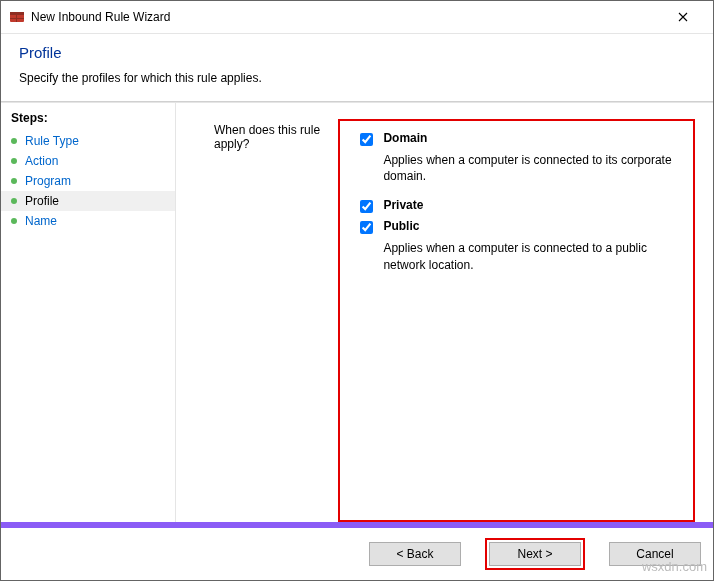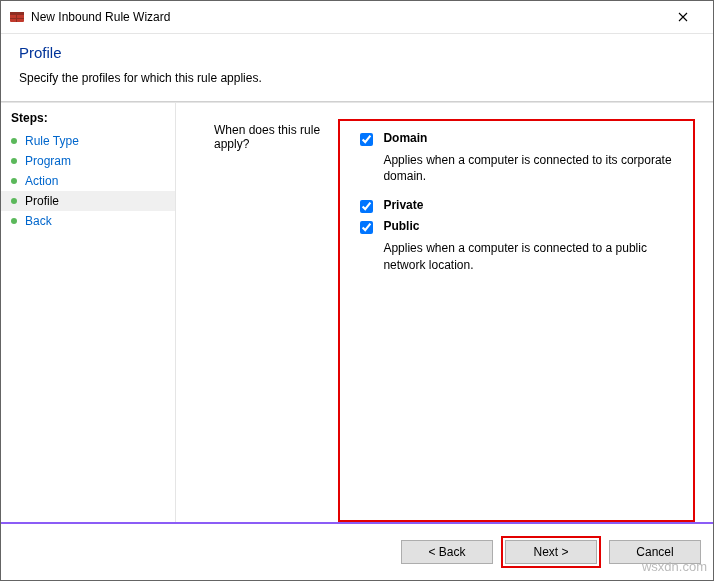--- a/index.html
+++ b/index.html
@@ -21,21 +21,21 @@
     .step-item.current { background: #f0f0f0; color: #000; }
     .step-item:not(.current) .step-label { color: #0066cc; }
     .bullet { width: 6px; height: 6px; border-radius: 50%; background: #5bb85b; margin-right: 8px; flex-shrink: 0; }
     .main { flex: 1; position: relative; padding: 16px 18px 0 18px; display: flex; }
     .question { font-size: 12px; margin: 4px 0 18px 20px; }
     .highlight-box { border: 2.5px solid #e30000; padding: 10px 6px 20px 20px; }
     .profile-row { display: flex; align-items: flex-start; margin-bottom: 6px; }
     .cb { width: 13px; height: 13px; margin-top: 2px; margin-right: 10px; flex-shrink: 0; }
     .prof-label { font-weight: bold; font-size: 12px; }
     .prof-desc { font-size: 12px; color: #000; margin-left: 23px; margin-bottom: 14px; line-height: 1.35; }
-    .footer { height: 58px; border-top: 2px solid #8b5cf6; display: flex; align-items: center; justify-content: flex-end; padding-right: 12px; gap: 8px; }
+    .footer { height: 58px; border-top: 6px solid #8b5cf6; display: flex; align-items: center; justify-content: flex-end; padding-right: 12px; gap: 24px; }
     .btn { min-width: 92px; height: 24px; border: 1px solid #adadad; background: #e1e1e1; font-size: 12px; cursor: pointer; display: flex; align-items: center; justify-content: center; font-family: inherit; }
     .next-wrap { border: 2.5px solid #e30000; padding: 2px; display: inline-flex; }
     .watermark { position: absolute; right: 6px; bottom: 6px; font-size: 13px; color: #bbb; }
   </style>
 </head>
 <body>
 
 <div class="window">
 
   <div class="titlebar">
@@ -65,33 +65,33 @@
 
     <div class="sidebar">
       <div class="steps-label">Steps:</div>
 
       <div class="step-item">
         <span class="bullet"></span>
         <span class="step-label">Rule Type</span>
       </div>
       <div class="step-item">
         <span class="bullet"></span>
-        <span class="step-label">Program</span>
+        <span class="step-label">Action</span>
       </div>
       <div class="step-item">
         <span class="bullet"></span>
-        <span class="step-label">Action</span>
+        <span class="step-label">Program</span>
       </div>
       <div class="step-item current">
         <span class="bullet"></span>
         <span class="step-label">Profile</span>
       </div>
       <div class="step-item">
         <span class="bullet"></span>
-        <span class="step-label">Back</span>
+        <span class="step-label">Name</span>
       </div>
     </div>
 
     <div class="main">
       <div class="question">When does this rule apply?</div>
 
       <div class="highlight-box">
 
         <div class="profile-row">
           <input type="checkbox" class="cb" checked="" style="">

